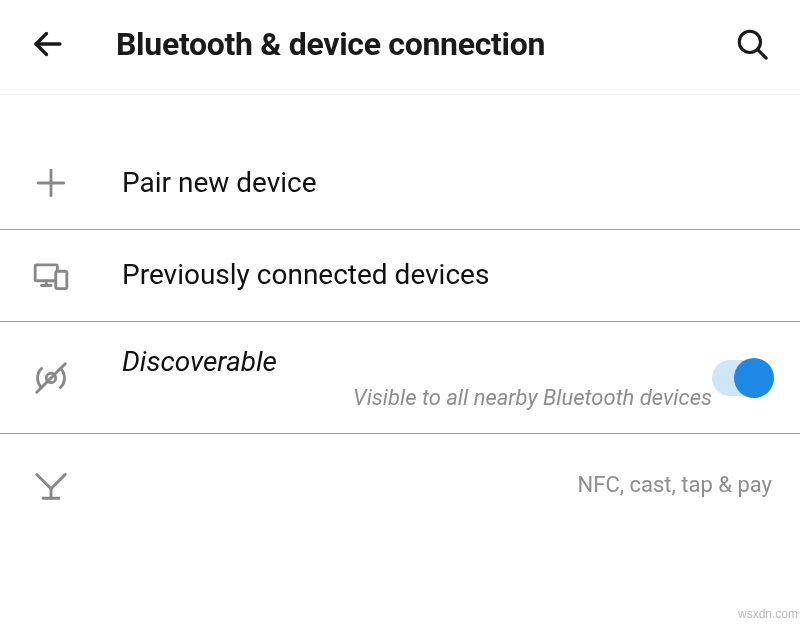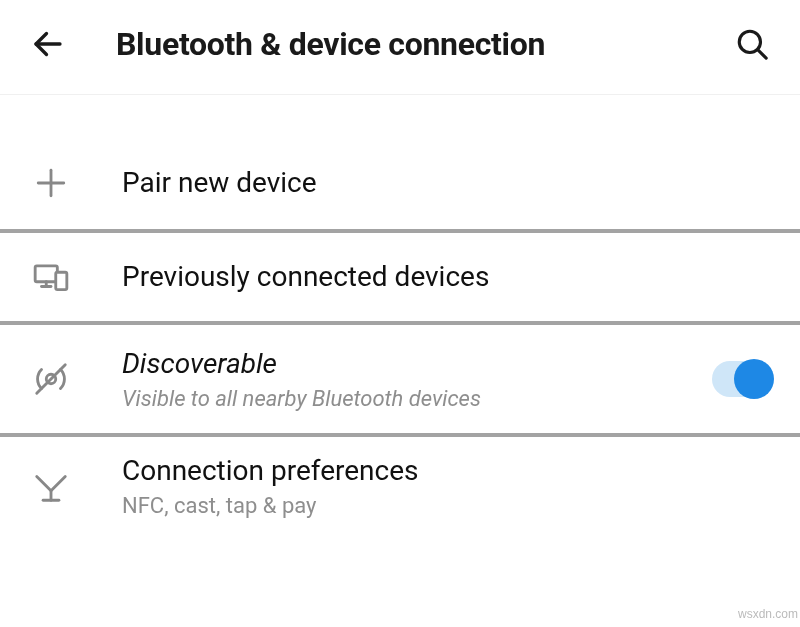--- a/index.html
+++ b/index.html
@@ -46,21 +46,21 @@
     }
     .list {
       margin-top: 42px;
     }
     .row {
       display: flex;
       align-items: center;
       padding: 0 28px;
       min-height: 92px;
       cursor: pointer;
-      border-top: 4px solid #a3a3a3;
+      border-top: 1px solid #a3a3a3;
     }
     .row:first-child {
       border-top: none;
     }
     .row-icon {
       width: 46px;
       height: 46px;
       display: flex;
       align-items: center;
       justify-content: center;
@@ -78,20 +78,21 @@
       font-size: 28px;
       font-weight: 400;
       color: #111;
       line-height: 1.3;
     }
     .row-subtitle {
       font-size: 22px;
       color: #8e8e8e;
       margin-top: 4px;
       line-height: 1.2;
+      text-align: right;
     }
     .toggle {
       width: 60px;
       height: 36px;
       border-radius: 18px;
       background: #cfe6f8;
       position: relative;
       flex-shrink: 0;
       cursor: pointer;
     }
@@ -180,20 +181,19 @@
 
   <div class="row" style="min-height:100px;">
     <div class="row-icon">
       <svg width="38" height="38" viewBox="0 0 24 24" fill="none" stroke="#888" stroke-width="1.8" stroke-linecap="round" stroke-linejoin="round">
         <polyline points="3 6 12 15 21 6"></polyline>
         <line x1="12" y1="15" x2="12" y2="21"></line>
         <line x1="7" y1="21" x2="17" y2="21"></line>
       </svg>
     </div>
     <div class="row-text">
-      <div class="row-title">Connection preferences</div>
       <div class="row-subtitle">NFC, cast, tap &amp; pay</div>
     </div>
   </div>
 
 </div>
 
 <div class="watermark">wsxdn.com</div>
 
 </body></html>

